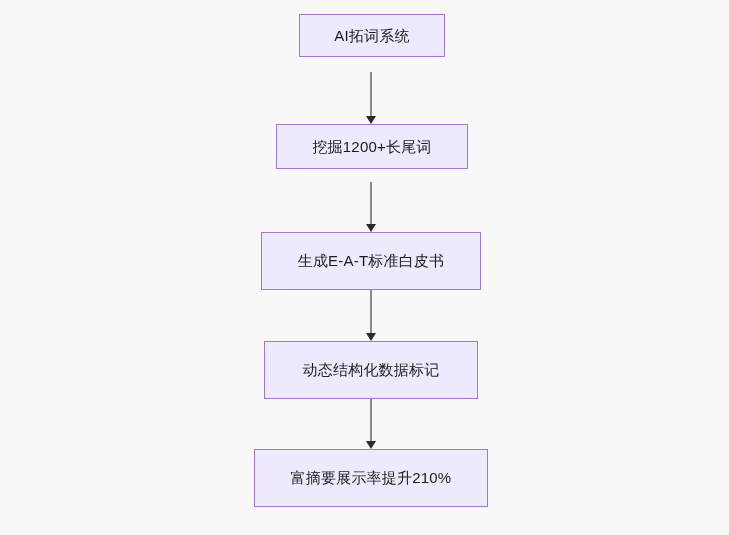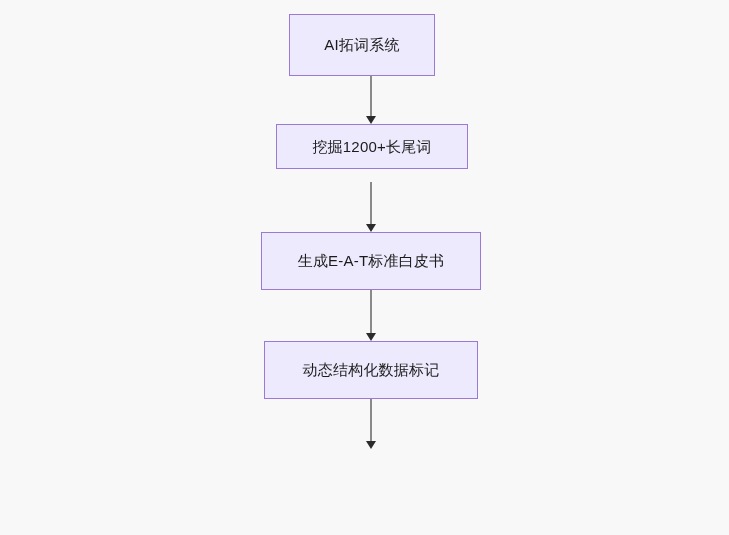--- a/index.html
+++ b/index.html
@@ -73,25 +73,28 @@
   </div>
   <div class="connector" style="left: 371px; top: 290px;">
     <div class="conn-line" style="height: 44px; background: rgb(138, 138, 138);"></div>
     <div class="conn-head" style="top: 43px; border-top-color: rgb(43, 43, 43);"></div>
   </div>
   <div class="connector" style="left: 371px; top: 399px;">
     <div class="conn-line" style="height: 43px; background: rgb(138, 138, 138);"></div>
     <div class="conn-head" style="top: 42px; border-top-color: rgb(43, 43, 43);"></div>
   </div>
 
-  <div class="flow-node" style="left: 289px; top: 14px; width: 146px; height: 62px; background: rgb(236, 234, 252); border-color: rgb(157, 121, 214); color: rgb(27, 27, 27);">
+  <div class="flow-node" style="left: 299px; top: 14px; width: 146px; height: 43px; background: rgb(236, 234, 252); border-color: rgb(157, 121, 214); color: rgb(27, 27, 27);">
     <span class="node-label">AI拓词系统</span>
   </div>
   <div class="flow-node" style="left: 276px; top: 124px; width: 192px; height: 45px; background: rgb(236, 234, 252); border-color: rgb(157, 121, 214); color: rgb(27, 27, 27);">
     <span class="node-label">挖掘1200+长尾词</span>
   </div>
   <div class="flow-node" style="left: 261px; top: 232px; width: 220px; height: 58px; background: rgb(236, 234, 252); border-color: rgb(157, 121, 214); color: rgb(27, 27, 27);">
     <span class="node-label">生成E-A-T标准白皮书</span>
   </div>
   <div class="flow-node" style="left: 264px; top: 341px; width: 214px; height: 58px; background: rgb(236, 234, 252); border-color: rgb(157, 121, 214); color: rgb(27, 27, 27);">
     <span class="node-label">动态结构化数据标记</span>
   </div>
+  <div class="flow-node" style="left: 254px; top: 449px; width: 234px; height: 58px; background: rgb(236, 234, 252); border-color: rgb(157, 121, 214); color: rgb(27, 27, 27);">
+    <span class="node-label">富摘要展示率提升210%</span>
+  </div>
 </div>
 
 </body></html>

